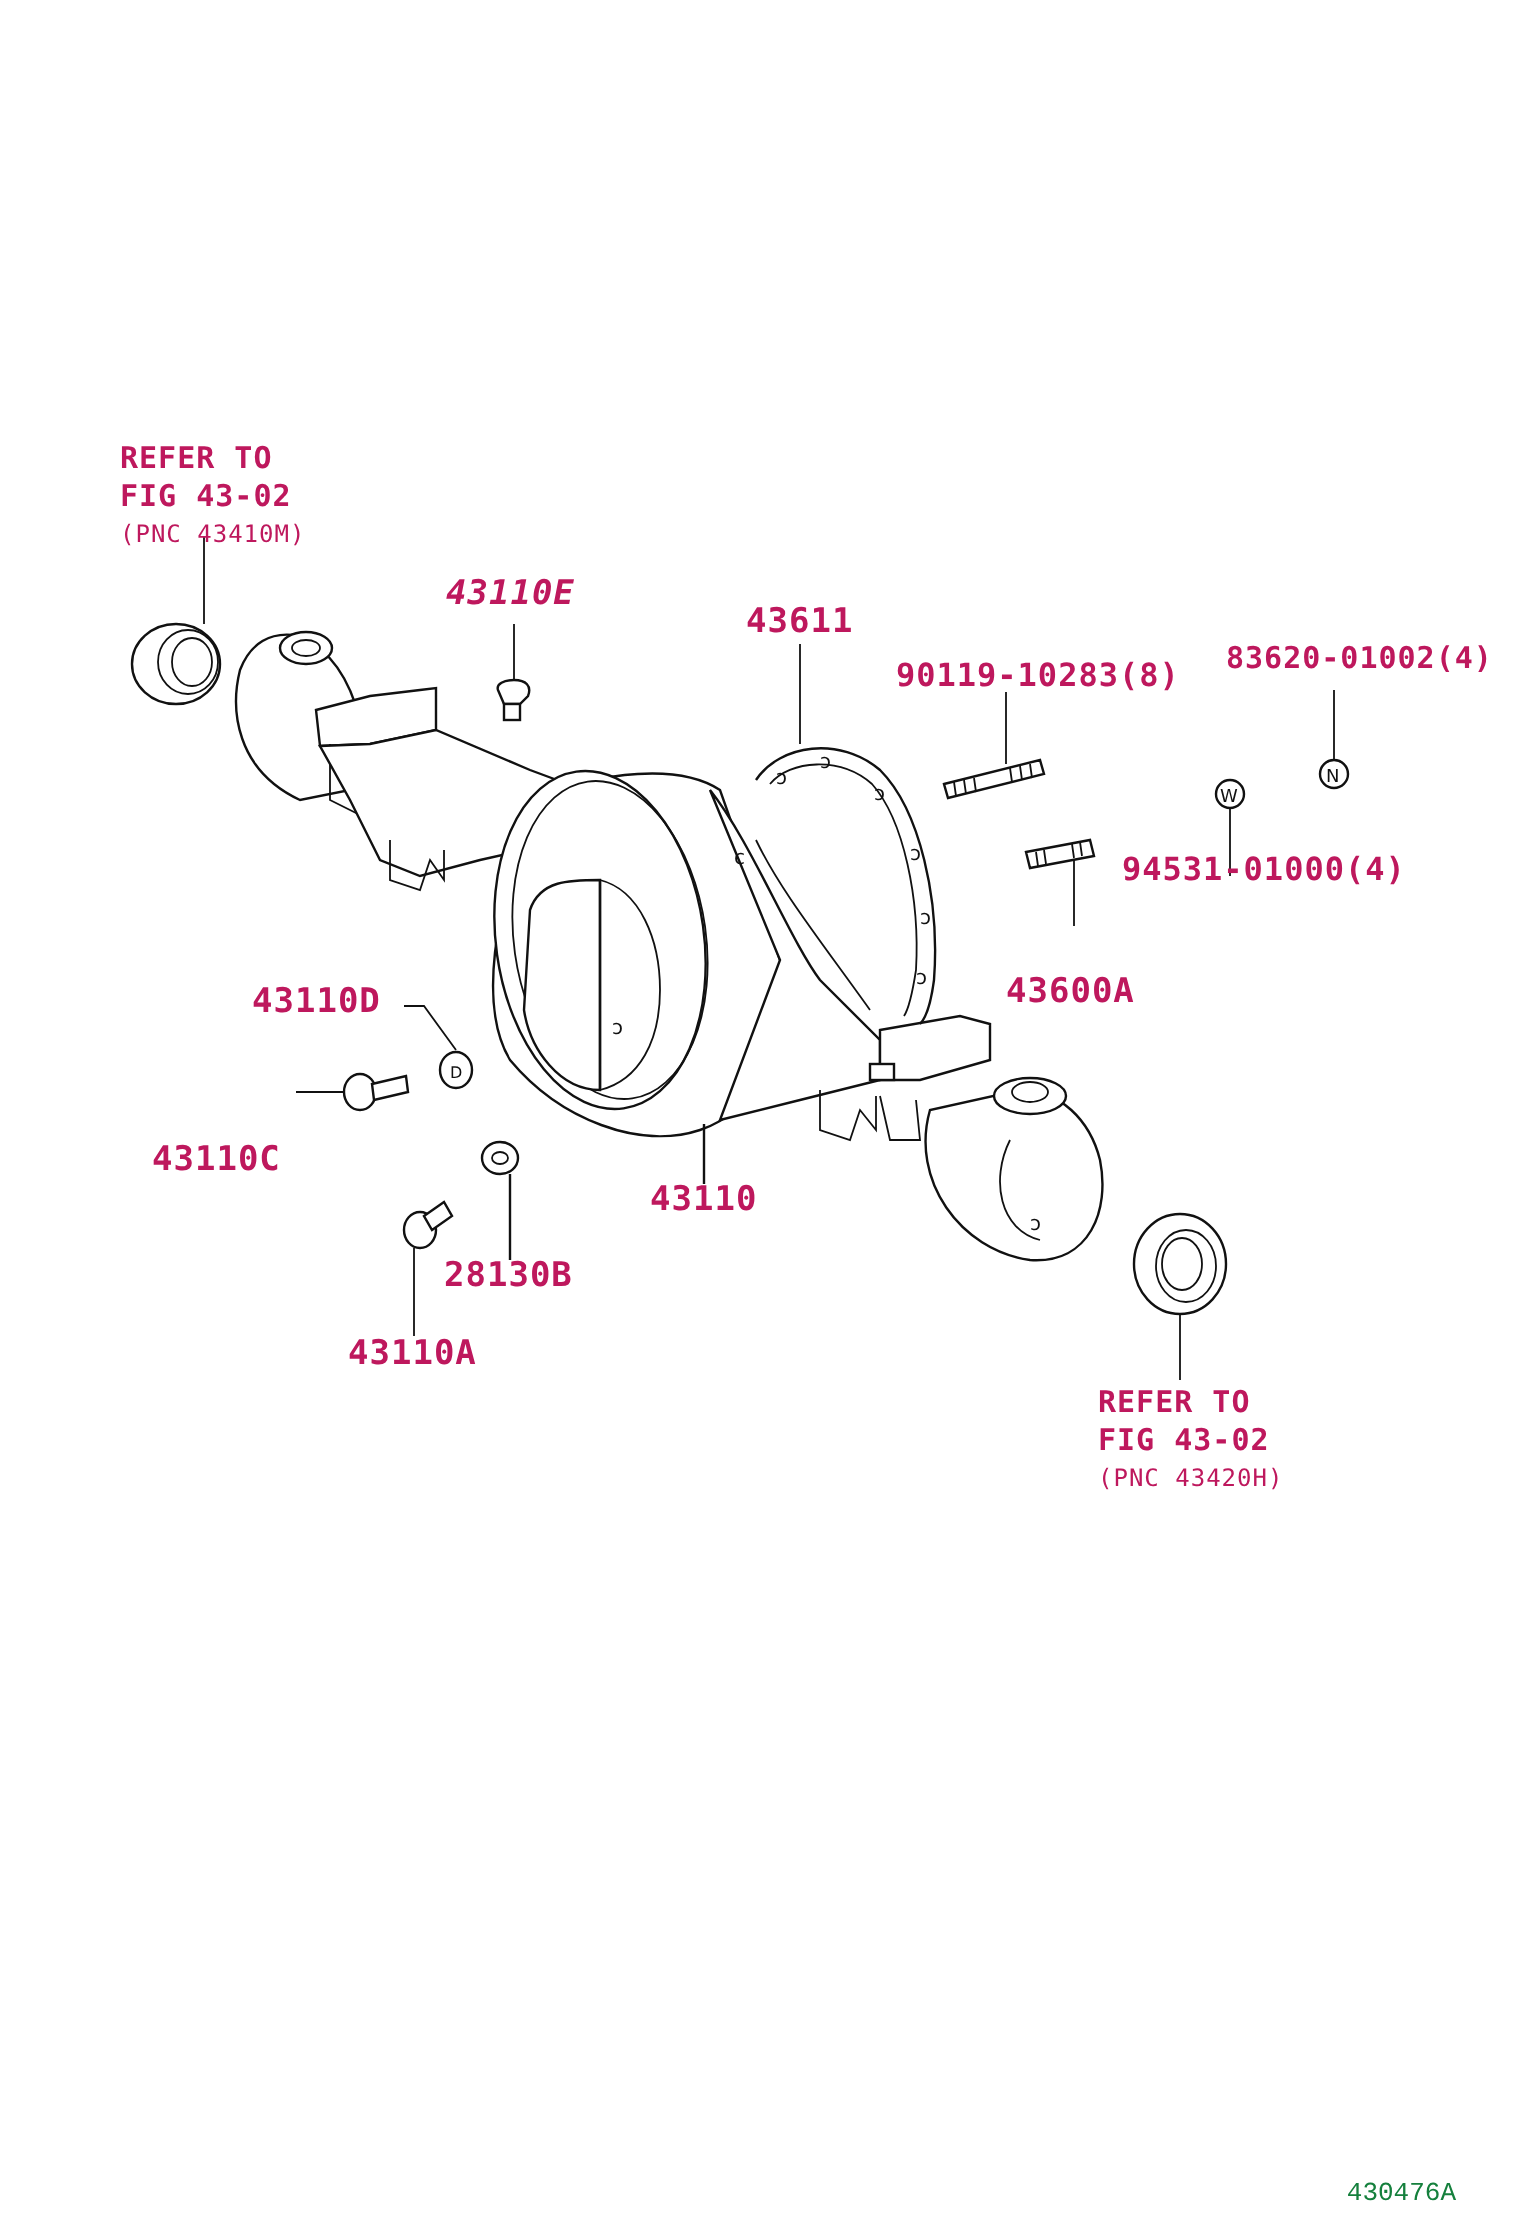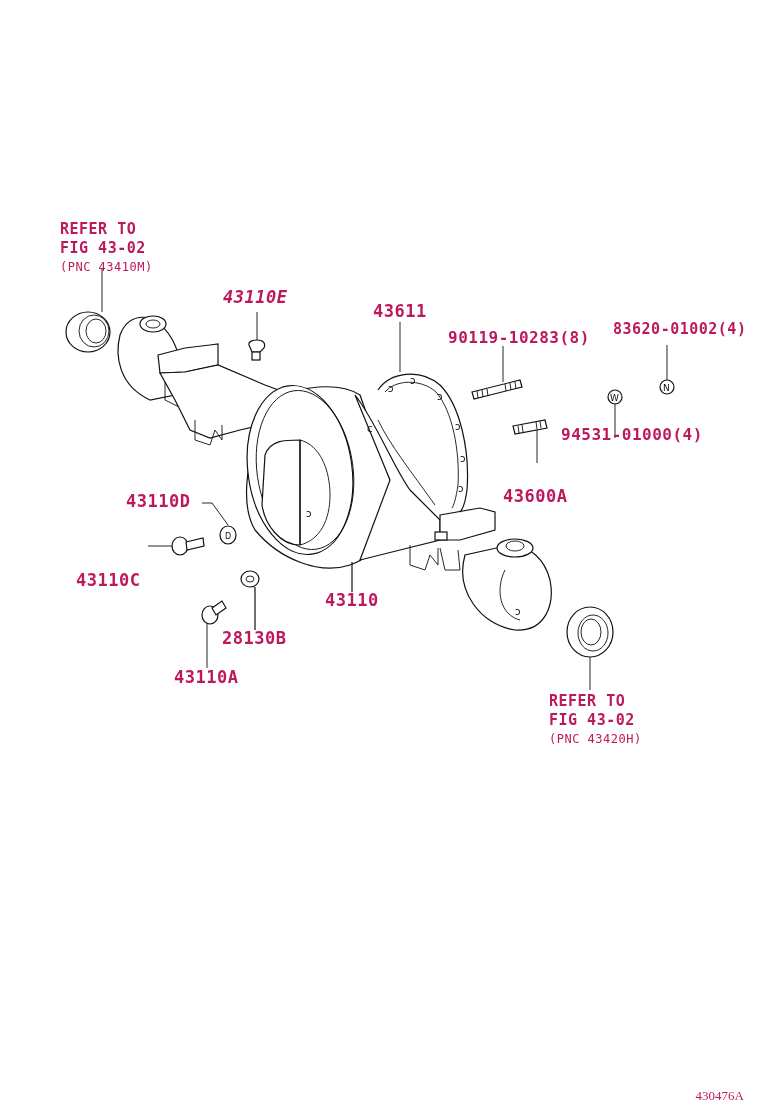--- a/index.html
+++ b/index.html
@@ -10,22 +10,22 @@
     font-family: "DejaVu Sans Mono", "Liberation Mono", monospace;
     font-weight: bold;
     color: #be185d;
     white-space: nowrap;
     letter-spacing: 0.5px;
   }
   .pn { font-size: 17px; }
   .ref { font-size: 15px; line-height: 19px; }
   .ref .sub { font-weight: normal; font-size: 12px; }
   .code {
-    position: absolute; right: 16px; bottom: 8px;
-    font-family: Liberation Serif, serif; font-size: 13px; color: #be185d;
+    position: absolute; right: 32px; bottom: 8px;
+    font-family: Liberation Mono, monospace; font-size: 13px; color: #15803d;
   }
   svg .ln { stroke: #111; stroke-width: 1.2; fill: none; }
   svg .thin { stroke: #111; stroke-width: 0.9; fill: none; }
   svg .fillw { fill: #fff; stroke: #111; stroke-width: 1.2; }
   svg text { font-family: "DejaVu Sans", sans-serif; font-size: 10px; fill: #111; }
 </style>
 </head>
 <body>
 
 <svg id="canvas" viewBox="0 0 760 1112" xmlns="http://www.w3.org/2000/svg">

